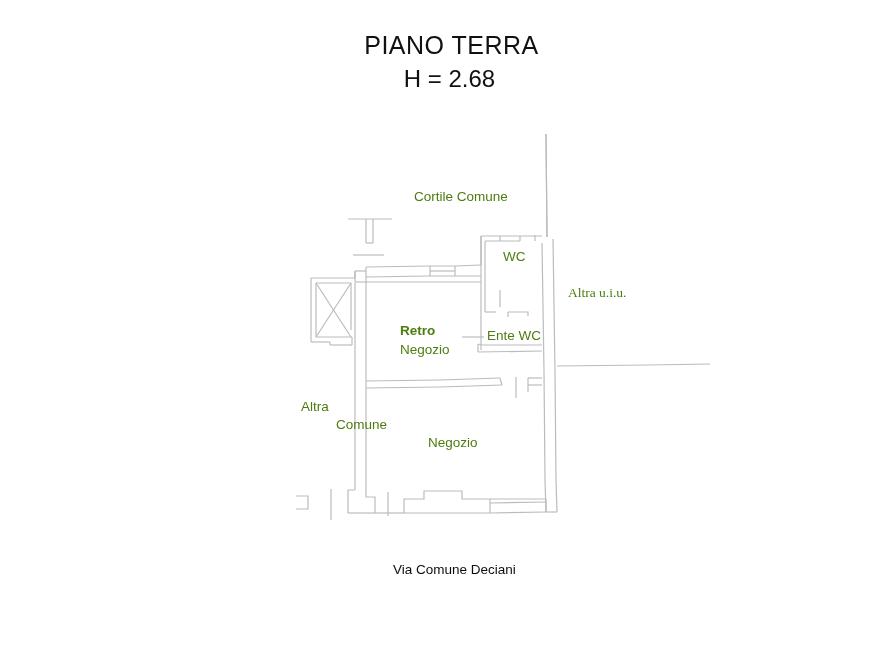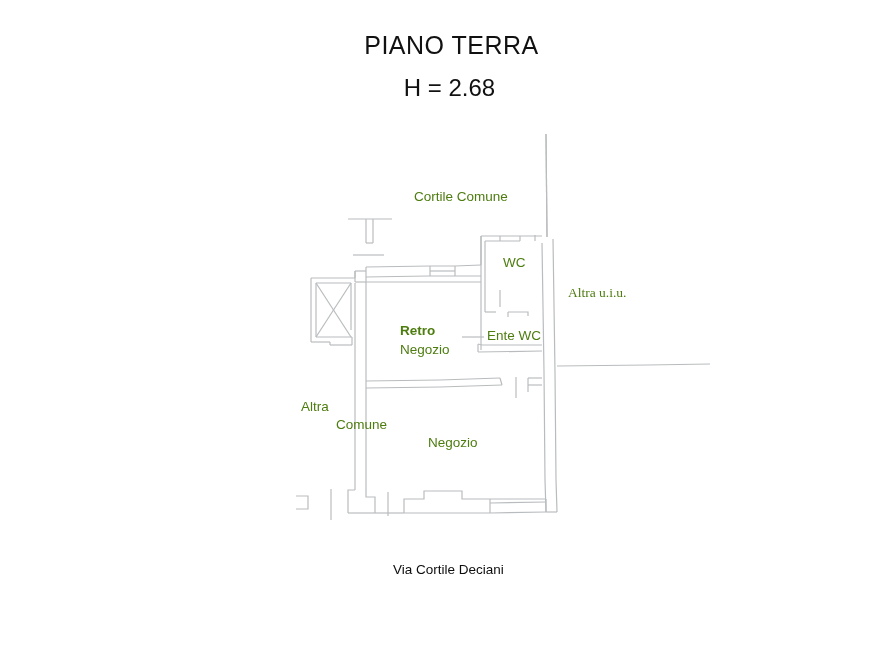--- a/index.html
+++ b/index.html
@@ -35,21 +35,21 @@
     color: #111111;
     letter-spacing: 0.5px;
     line-height: 30px;
     padding-left: 10px;
   }
   .title-line2 {
     font-size: 24px;
     color: #111111;
     line-height: 30px;
     padding-left: 6px;
-    margin-top: 13px;
+    margin-top: 4px;
   }
   .lbl {
     position: absolute;
     color: #4d7c0f;
     font-size: 13.5px;
     white-space: nowrap;
     pointer-events: none;
     line-height: 17px;
   }
   .lbl-2l { line-height: 18px; }
@@ -199,29 +199,29 @@
         <path d="M 296 496 L 308 496 L 308 509 L 296 509"></path>
         <path d="M 331 489 L 331 520"></path>
         <path d="M 388 492 L 388 516"></path>
       </g>
 
     </g>
   </svg>
 
   <div class="lbl" style="left:414px; top:188px;">Cortile Comune</div>
 
-  <div class="lbl" style="left:503px; top:254px;">WC</div>
+  <div class="lbl" style="left:503px; top:248px;">WC</div>
 
   <div class="lbl" style="left:487px; top:327px;">Ente WC</div>
 
   <div class="lbl" style="left:568px; top:284px;font-family:Liberation Serif, serif;">Altra u.i.u.</div>
 
   <div class="lbl lbl-2l" style="left:400px; top:322px;font-weight:bold;">Retro</div>
   <div class="lbl lbl-2l" style="left:400px; top:341px;">Negozio</div>
 
   <div class="lbl lbl-2l" style="left:301px; top:398px;">Altra</div>
   <div class="lbl lbl-2l" style="left:294px; top:416px;margin-left:42px;">Comune</div>
 
   <div class="lbl" style="left:428px; top:434px;">Negozio</div>
 
-  <div class="caption" style="left:393px; top:562px;">Via Cortile Deciani</div>
+  <div class="caption" style="left:393px; top:562px;">Via Comune Deciani</div>
 
 </div>
 
 </body></html>

